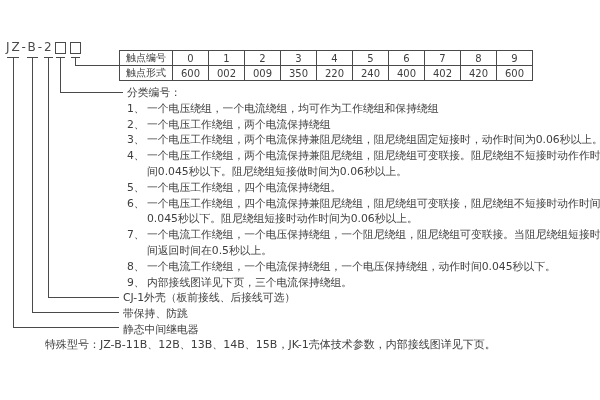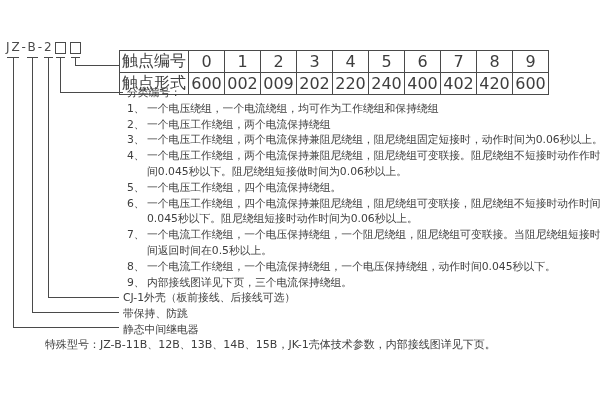--- a/index.html
+++ b/index.html
@@ -25,21 +25,21 @@
   
   svg.connectors{position:absolute;left:0;top:0;pointer-events:none;}
 
   
   table.contact{
     position:absolute;left:119px;top:50px;
     border-collapse:collapse;table-layout:fixed;
   }
   table.contact td{
     border:1px solid #4a4a4a;height:13px;padding:0 2px;
-    font-size:16px;text-align:center;white-space:nowrap;color:#3e3e3e;
+    font-size:10px;text-align:center;white-space:nowrap;color:#3e3e3e;
   }
   table.contact td.hd{width:48px;}
   table.contact td.v{width:31px;}
 
   
   .cl{
     position:absolute;left:127px;top:85px;
     font-size:10.8px;line-height:15.8px;white-space:nowrap;color:#3e3e3e;
   }
   .cl .no{display:inline-block;width:20px;}
@@ -84,21 +84,21 @@
       <td class="v">6</td>
       <td class="v">7</td>
       <td class="v">8</td>
       <td class="v">9</td>
     </tr>
     <tr>
       <td class="hd">触点形式</td>
       <td class="v">600</td>
       <td class="v">002</td>
       <td class="v">009</td>
-      <td class="v">202</td>
+      <td class="v">350</td>
       <td class="v">220</td>
       <td class="v">240</td>
       <td class="v">400</td>
       <td class="v">402</td>
       <td class="v">420</td>
       <td class="v">600</td>
     </tr>
   </tbody>
     </table>
 

